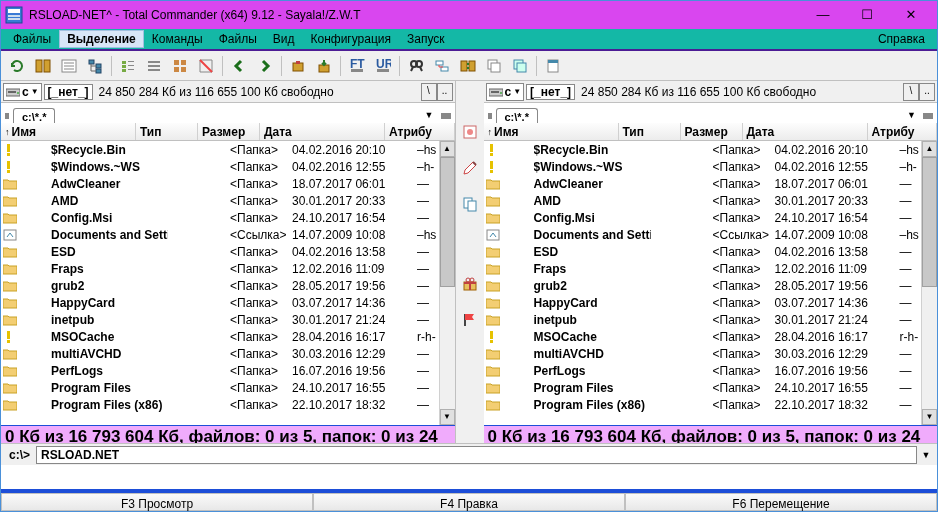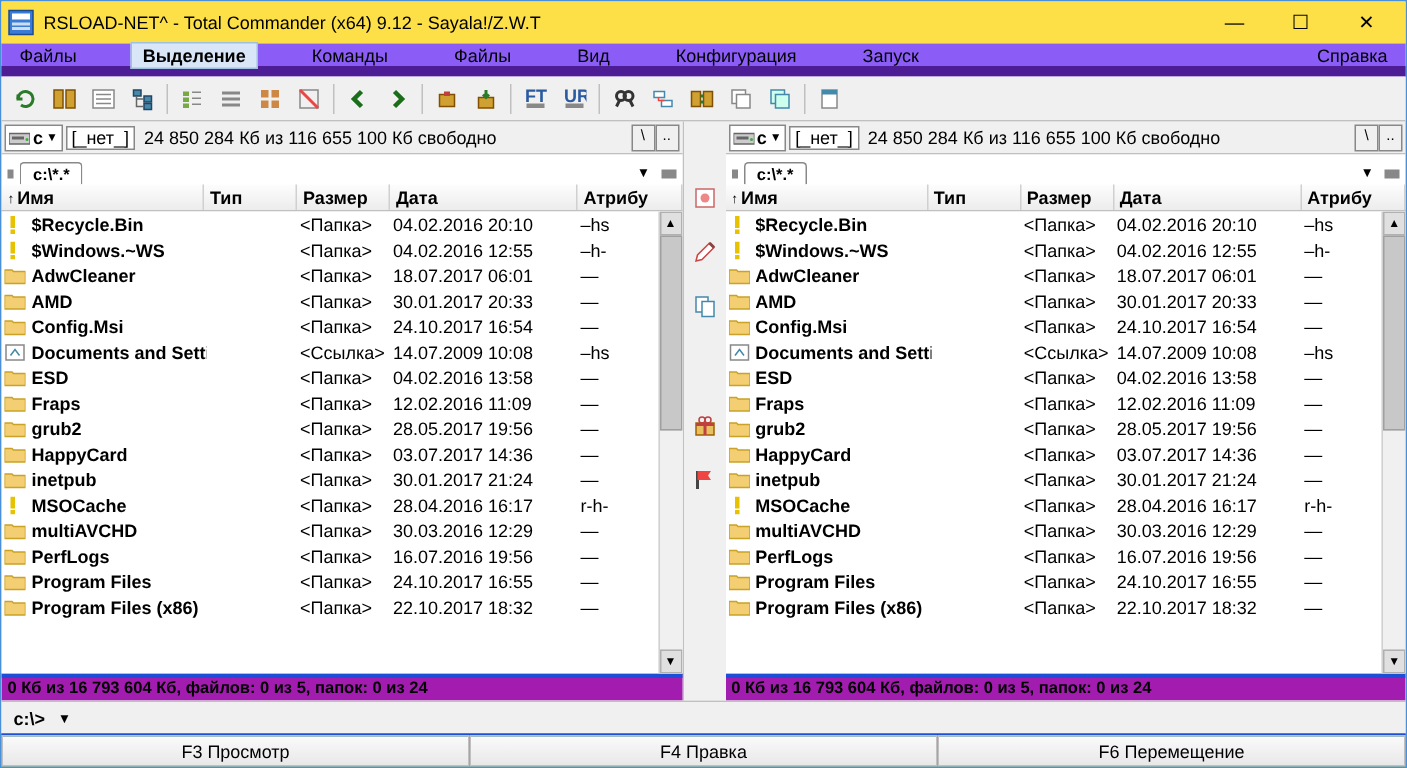--- a/index.html
+++ b/index.html
@@ -1,63 +1,63 @@
 <!DOCTYPE html>
 <html><head>
 <meta charset="utf-8">
 <style>
 * { margin: 0; padding: 0; box-sizing: border-box; font-family: "Segoe UI", Tahoma, sans-serif; font-size: 12px; }
 body { background: #fff; width: 938px; height: 512px; overflow: hidden; }
 .window { border: 1px solid #4a90d9; height: 100%; display: flex; flex-direction: column; }
-.titlebar { height: 28px; background: #fde047; display: flex; align-items: center; padding: 0 4px; }
+.titlebar { height: 28px; background: #d946ef; display: flex; align-items: center; padding: 0 4px; }
 .titlebar-icon { width: 18px; height: 18px; margin-right: 6px; display: inline-flex; }
 .titlebar-text { flex: 1; color: #000; }
 .window-controls { display: flex; gap: 0; }
 .win-btn { width: 44px; height: 22px; text-align: center; line-height: 22px; cursor: pointer; font-size: 13px; font-family: Arial; }
-.menubar { height: 22px; background: #8b5cf6; display: flex; align-items: center; padding: 0 4px; border-bottom: 7px solid #4c1d95; gap: 28px; }
+.menubar { height: 22px; background: #14b8a6; display: flex; align-items: center; padding: 0 4px; border-bottom: 2px solid #4c1d95; }
 .menu-item { padding: 2px 8px; cursor: pointer; color: #000; }
 .menu-item.active { background: #d8e6f7; border: 1px solid #a0c0e0; padding: 1px 7px; font-weight: bold; }
 .menu-spacer { flex: 1; }
 .toolbar { height: 30px; background: #f0f0f0; border-bottom: 1px solid #c0c0c0; display: flex; align-items: center; padding: 2px 4px; gap: 2px; }
 .tb-btn { width: 24px; height: 24px; border: 1px solid transparent; display: flex; align-items: center; justify-content: center; cursor: pointer; }
 .tb-sep { width: 1px; height: 20px; background: #c0c0c0; margin: 0 2px; }
 .panels { flex: 1; display: flex; position: relative; overflow: hidden; }
 .panel { flex: 1; display: flex; flex-direction: column; border-right: 1px solid #c0c0c0; }
 .panel:last-child { border-right: none; }
 .center-tools { width: 28px; background: #f0f0f0; display: flex; flex-direction: column; align-items: center; padding-top: 40px; gap: 14px; }
 .ct-btn { width: 22px; height: 22px; cursor: pointer; display: flex; align-items: center; justify-content: center; }
 .drive-bar { height: 22px; background: #f0f0f0; border-bottom: 1px solid #c0c0c0; display: flex; align-items: center; padding: 0 2px; gap: 2px; }
 .drive-sel { display: flex; align-items: center; background: #fff; border: 1px solid #888; height: 18px; padding: 0 2px; gap: 2px; }
-.drive-label { padding: 0 3px; border: 1px solid #888; background: #fff; font-weight: normal; }
+.drive-label { padding: 0 3px; border: 1px solid #888; background: #fff; font-weight: bold; }
 .drive-info { padding: 0 4px; color: #000; flex: 1; white-space: nowrap; overflow: hidden; }
 .nav-btns { display: flex; gap: 0; }
 .nav-btn { width: 16px; height: 18px; border: 1px solid #888; background: #f0f0f0; text-align: center; line-height: 14px; font-size: 10px; cursor: pointer; }
 .tab-bar { height: 20px; background: #fff; display: flex; align-items: flex-end; padding: 0 4px; }
 .tab { padding: 2px 8px 0; border: 1px solid #888; border-bottom: none; border-radius: 3px 3px 0 0; font-weight: bold; background: #fff; font-size: 11px; }
 .col-header { height: 18px; background: linear-gradient(#fdfdfd,#ececec); border-bottom: 1px solid #c0c0c0; display: flex; }
 .col { border-right: 1px solid #d0d0d0; padding: 1px 4px; font-weight: bold; display: flex; align-items: center; gap: 2px; overflow: hidden; white-space: nowrap; }
 .col.name { flex: 0 0 135px; }
 .col.ext { flex: 0 0 62px; }
 .col.size { flex: 0 0 62px; }
 .col.date { flex: 0 0 125px; }
 .col.attr { flex: 1; }
 .sort-arrow { color: #000; font-size: 9px; }
 .file-list { flex: 1; overflow-y: auto; overflow-x: hidden; background: #fff; position: relative; }
 .file-row { height: 17px; display: flex; align-items: center; white-space: nowrap; font-size: 12px; }
 .fc-icon { width: 16px; height: 13px; margin: 0 2px; flex-shrink: 0; display: inline-flex; align-items: center; }
-.fc-name { flex: 0 0 117px; overflow: hidden; font-weight: bold; }
+.fc-name { flex: 0 0 117px; overflow: hidden; font-weight: bold; margin-left: 30px; }
 .fc-ext { flex: 0 0 62px; }
 .fc-size { flex: 0 0 62px; }
 .fc-date { flex: 0 0 125px; }
 .fc-attr { flex: 1; }
-.status-line { height: 18px; background: #a21caf; border-top: 3px solid #1d4ed8; padding: 1px 4px; font-weight: bold; white-space: nowrap; overflow: hidden; font-size: 11px; }
+.status-line { height: 18px; background: #f0abfc; border-top: 1px solid #1d4ed8; padding: 1px 4px; font-weight: bold; white-space: nowrap; overflow: hidden; font-size: 17px; }
 .cmd-bar { height: 22px; background: #f0f0f0; border-top: 1px solid #c0c0c0; display: flex; align-items: center; padding: 0 4px; gap: 2px; }
 .cmd-prompt { font-weight: bold; padding: 0 4px; }
 .cmd-input { flex: 1; border: 1px solid #888; height: 18px; padding: 0 4px; font-weight: bold; font-family: inherit; font-size: 12px; }
-.fn-bar { height: 22px; background: #0f766e; border-top: 1px solid #1d4ed8; display: flex; }
+.fn-bar { height: 22px; background: #0f766e; border-top: 4px solid #1d4ed8; display: flex; margin-top: 24px; }
 .fn-btn { flex: 1; border: 1px solid #c0c0c0; background: linear-gradient(#fafafa,#e8e8e8); text-align: center; line-height: 20px; cursor: pointer; font-size: 12px; }
 .scrollbar-v { position: absolute; right: 0; top: 0; width: 16px; height: 100%; background: #f0f0f0; border-left: 1px solid #d0d0d0; }
 .scroll-btn { height: 16px; background: #e0e0e0; border: 1px solid #b0b0b0; text-align: center; font-size: 8px; line-height: 14px; cursor: pointer; }
 .scroll-thumb { background: #c8c8c8; border: 1px solid #a0a0a0; margin: 0; }
 svg { display: block; }
 </style>
 </head>
 <body>
 
 <div class="window">
@@ -753,20 +753,21 @@
           <div class="scroll-thumb" style="height:130px"></div>
           <div class="scroll-btn" style="position:absolute;bottom:0;width:100%">▼</div>
         </div>
       </div>
       <div class="status-line">0 Кб из 16 793 604 Кб, файлов: 0 из 5, папок: 0 из 24</div>
     </div>
   </div>
 
   <div class="cmd-bar">
     <span class="cmd-prompt">c:\&gt;</span>
+    <input class="cmd-input" value="RSLOAD.NET" style="">
     <span style="width:14px;text-align:center;font-size:9px;cursor:pointer">▼</span>
   </div>
 
   <div class="fn-bar">
     <div class="fn-btn">F3 Просмотр</div>
     <div class="fn-btn">F4 Правка</div>
     <div class="fn-btn">F6 Перемещение</div>
   </div>
 
 </div>

